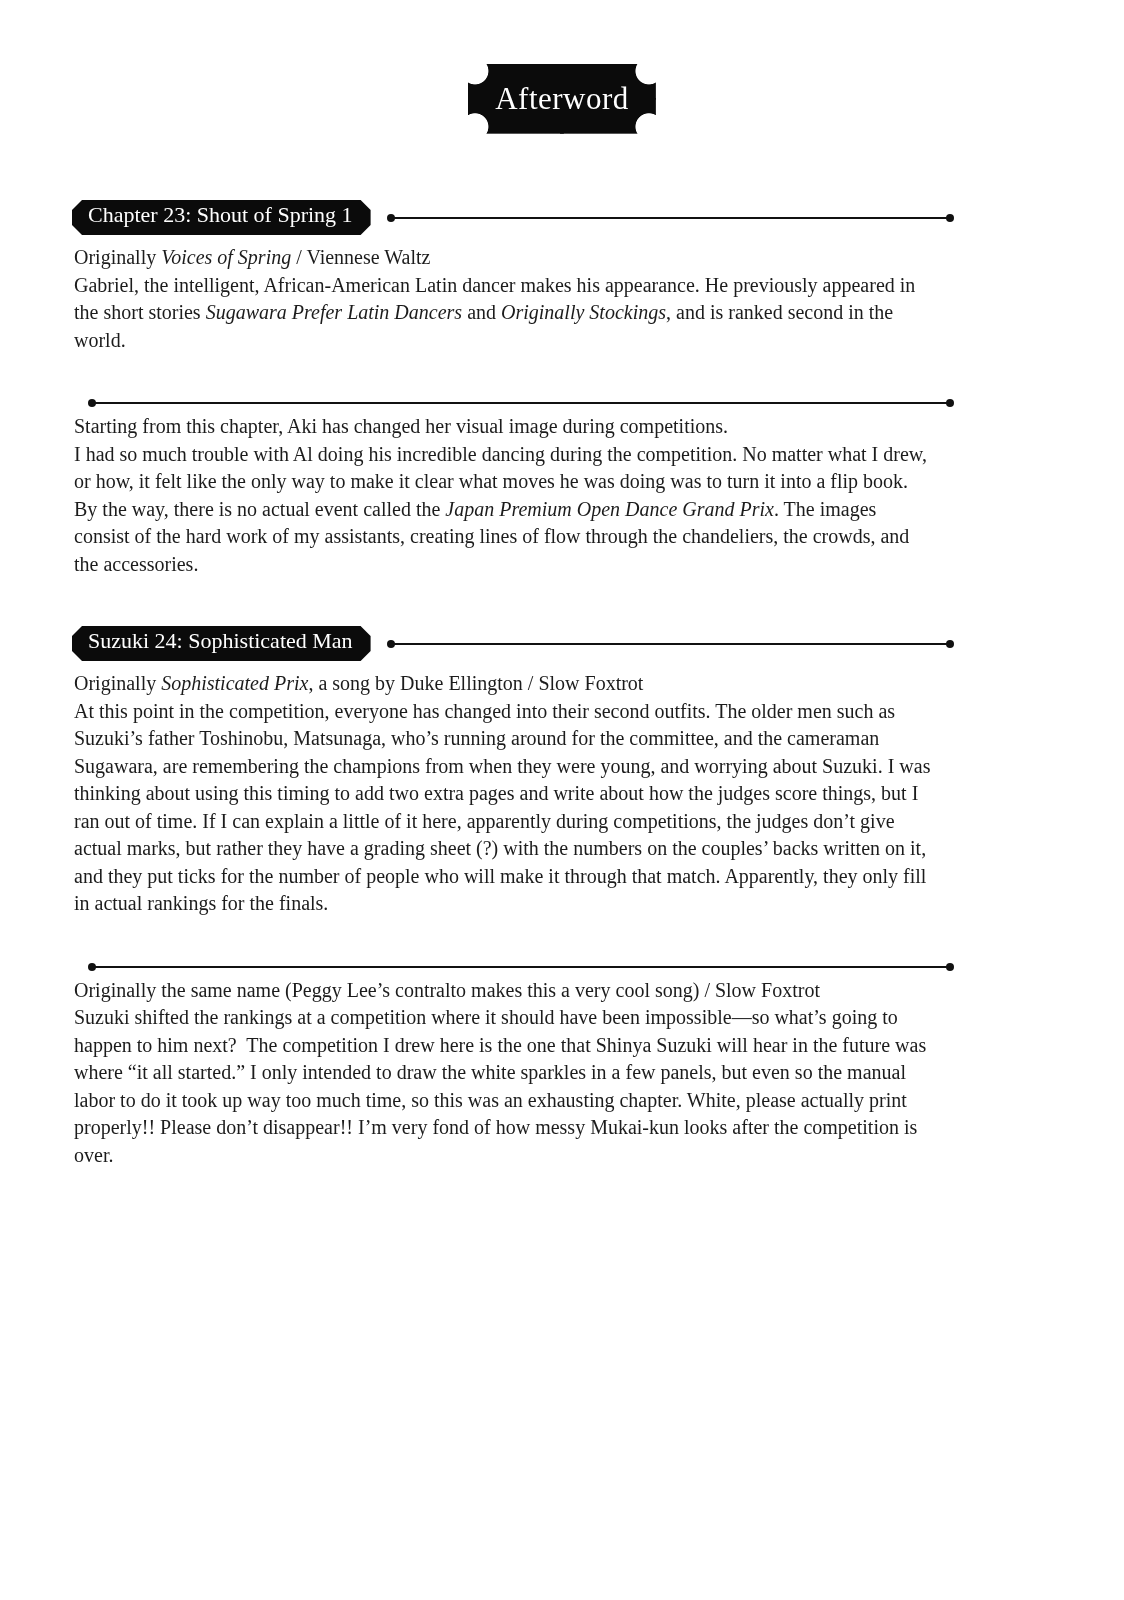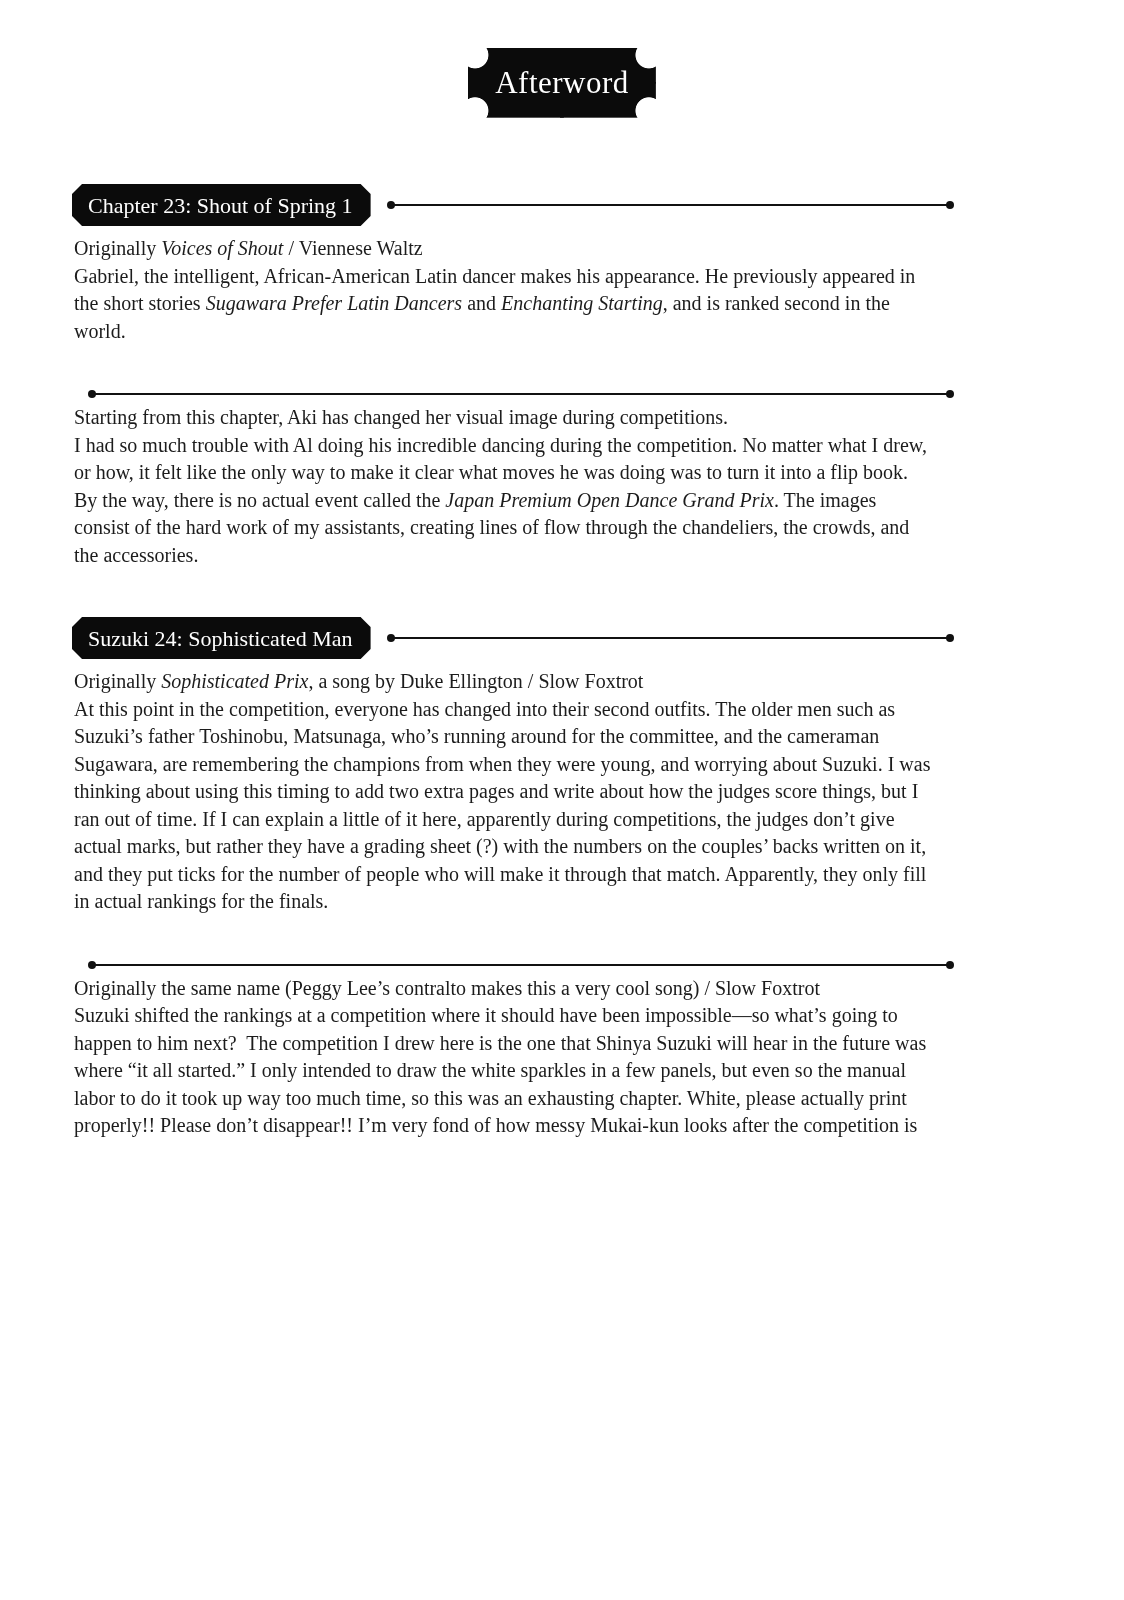--- a/index.html
+++ b/index.html
@@ -4,21 +4,21 @@
 <style>
   html, body {
     margin: 0;
     padding: 0;
     background: #ffffff;
   }
   .page {
     position: relative;
     width: 1124px;
     height: 1148px;
-    margin: 0 auto;
+    margin: 16px auto;
     background: #ffffff;
     font-family: "Liberation Serif", "DejaVu Serif", serif;
     color: #1c1c1c;
     overflow: hidden;
     box-sizing: border-box;
   }
 
   
   .title-wrap {
     padding-top: 48px;
@@ -51,21 +51,21 @@
   }
   .chapter-header {
     display: flex;
     align-items: center;
   }
   .chapter-badge {
     background: #0b0b0b;
     color: #ffffff;
     font-size: 22px;
     line-height: 1;
-    padding: 11px 18px 9px 16px;
+    padding: 4px 18px 9px 16px;
     clip-path: polygon(10px 0, calc(100% - 10px) 0, 100% 10px, 100% calc(100% - 10px),
                        calc(100% - 10px) 100%, 10px 100%, 0 calc(100% - 10px), 0 10px);
     white-space: nowrap;
     flex: 0 0 auto;
   }
   .header-rule {
     flex: 1 1 auto;
     height: 2px;
     background: #111111;
     margin-left: 18px;
@@ -106,22 +106,22 @@
 
   <main class="content">
 
     <section class="chapter">
       <div class="chapter-header">
         <div class="chapter-badge">
           <span>Chapter 23: Shout of Spring 1</span>
         </div>
         <div class="header-rule"></div>
       </div>
-      <p class="chapter-text"><span>Originally </span><em>Voices of Shout</em><span> / Viennese Waltz
-Gabriel, the intelligent, African-American Latin dancer makes his appearance. He previously appeared in the short stories </span><em>Sugawara Prefer Latin Dancers</em><span> and </span><em>Enchanting Starting</em><span>, and is ranked second in the world.</span></p>
+      <p class="chapter-text"><span>Originally </span><em>Voices of Spring</em><span> / Viennese Waltz
+Gabriel, the intelligent, African-American Latin dancer makes his appearance. He previously appeared in the short stories </span><em>Sugawara Prefer Latin Dancers</em><span> and </span><em>Originally Stockings</em><span>, and is ranked second in the world.</span></p>
     </section>
 
     <section class="chapter">
       <div class="chapter-header">
         <div class="header-rule"></div>
       </div>
       <p class="chapter-text"><span>Starting from this chapter, Aki has changed her visual image during competitions.
 I had so much trouble with Al doing his incredible dancing during the competition. No matter what I drew, or how, it felt like the only way to make it clear what moves he was doing was to turn it into a flip book. By the way, there is no actual event called the </span><em>Japan Premium Open Dance Grand Prix</em><span>. The images consist of the hard work of my assistants, creating lines of flow through the chandeliers, the crowds, and the accessories.</span></p>
     </section>
 

